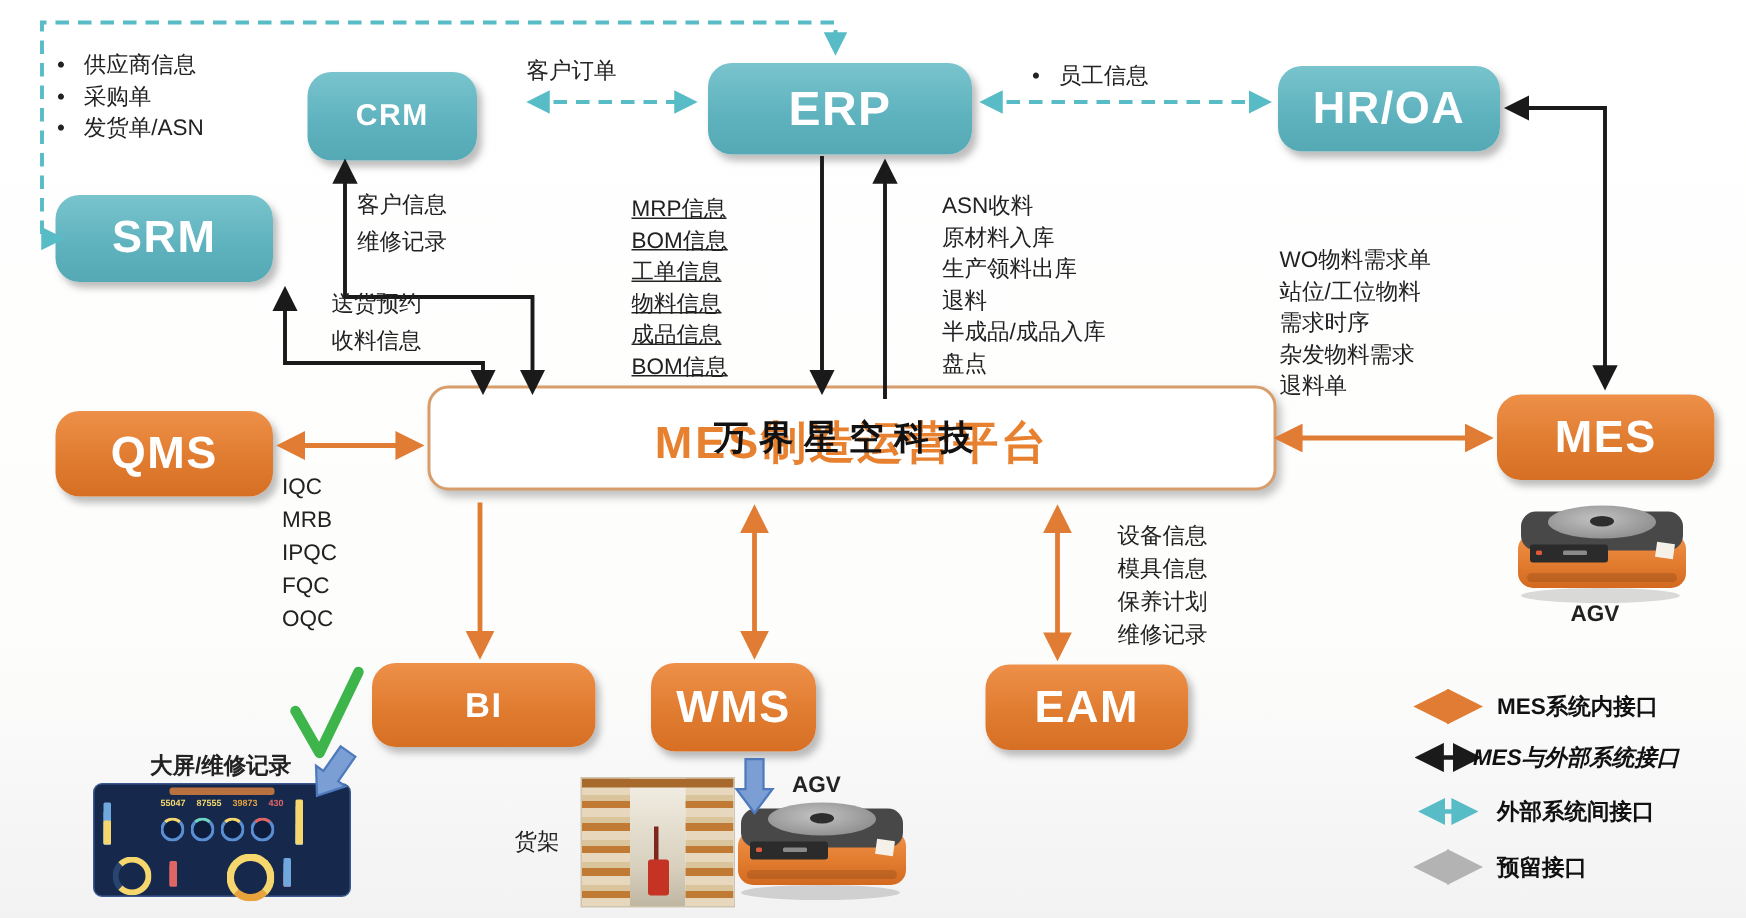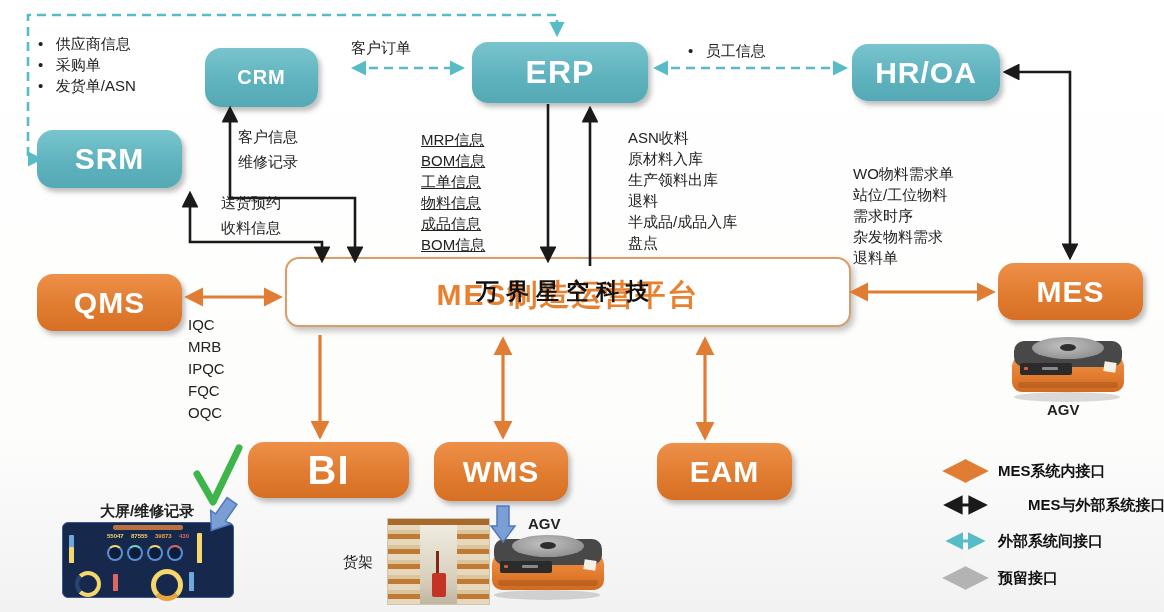--- a/index.html
+++ b/index.html
@@ -86,24 +86,24 @@
     </div>
   <div class="box orange" style="left:37px;top:274px;width:145px;height:57px;font-size:30px;">
       <span>QMS</span>
     </div>
   <div class="box teal" style="left:37px;top:130px;width:145px;height:58px;font-size:30px;">
       <span>SRM</span>
     </div>
   <div class="box orange" style="left:998px;top:263px;width:145px;height:57px;font-size:30px;">
       <span>MES</span>
     </div>
-  <div class="box orange" style="left:248px;top:442px;width:161px;height:56px;font-size:40px;">
+  <div class="box orange" style="left:248px;top:442px;width:149px;height:56px;font-size:23px;">
       <span>BI</span>
     </div>
-  <div class="box orange" style="left:434px;top:442px;width:134px;height:59px;font-size:30px;">
+  <div class="box orange" style="left:434px;top:442px;width:110px;height:59px;font-size:30px;">
       <span>WMS</span>
     </div>
   <div class="box orange" style="left:657px;top:443px;width:135px;height:57px;font-size:30px;">
       <span>EAM</span>
     </div>
 
   <div class="platform">
     <span class="platform-title">MES制造运营平台</span>
   </div>
   <div class="brand">万界星空科技</div>
@@ -195,28 +195,34 @@
     <div>杂发物料需求</div>
     <div>退料单</div>
   </div>
   <div class="lbl" style="left:188px;top:314px;line-height:22px;">
     <div>IQC</div>
     <div>MRB</div>
     <div>IPQC</div>
     <div>FQC</div>
     <div>OQC</div>
   </div>
+  <div class="lbl" style="left:745px;top:347px;line-height:22px;">
+    <div>设备信息</div>
+    <div>模具信息</div>
+    <div>保养计划</div>
+    <div>维修记录</div>
+  </div>
 
   <div class="lbl" style="left:100px;top:500px;font-weight:bold;">大屏/维修记录</div>
   <div class="lbl" style="left:343px;top:551px;">货架</div>
   <div class="lbl" style="left:528px;top:513px;font-weight:bold;">AGV</div>
   <div class="lbl" style="left:1047px;top:399px;font-weight:bold;">AGV</div>
 
   <div class="legend-text" style="left:998px;top:462px;">MES系统内接口</div>
-  <div class="legend-text" style="left:1028px;top:496px;">MES与外部系统接口</div>
+  <div class="legend-text" style="left:982px;top:496px;font-style:italic;">MES与外部系统接口</div>
   <div class="legend-text" style="left:998px;top:532px;text-align:right;">外部系统间接口</div>
   <div class="legend-text" style="left:998px;top:569px;">预留接口</div>
 
   <div class="dash">
     <div class="titlebar"></div>
     <div class="bars" style="left:6px;top:10px;height:30px;">
       <i style="height:22px;background:#6fa8dc;"></i>
         <i style="height:28px;background:#6fa8dc;"></i>
         <i style="height:10px;background:#6fa8dc;"></i>
         <i style="height:16px;background:#f5d76e;"></i>

